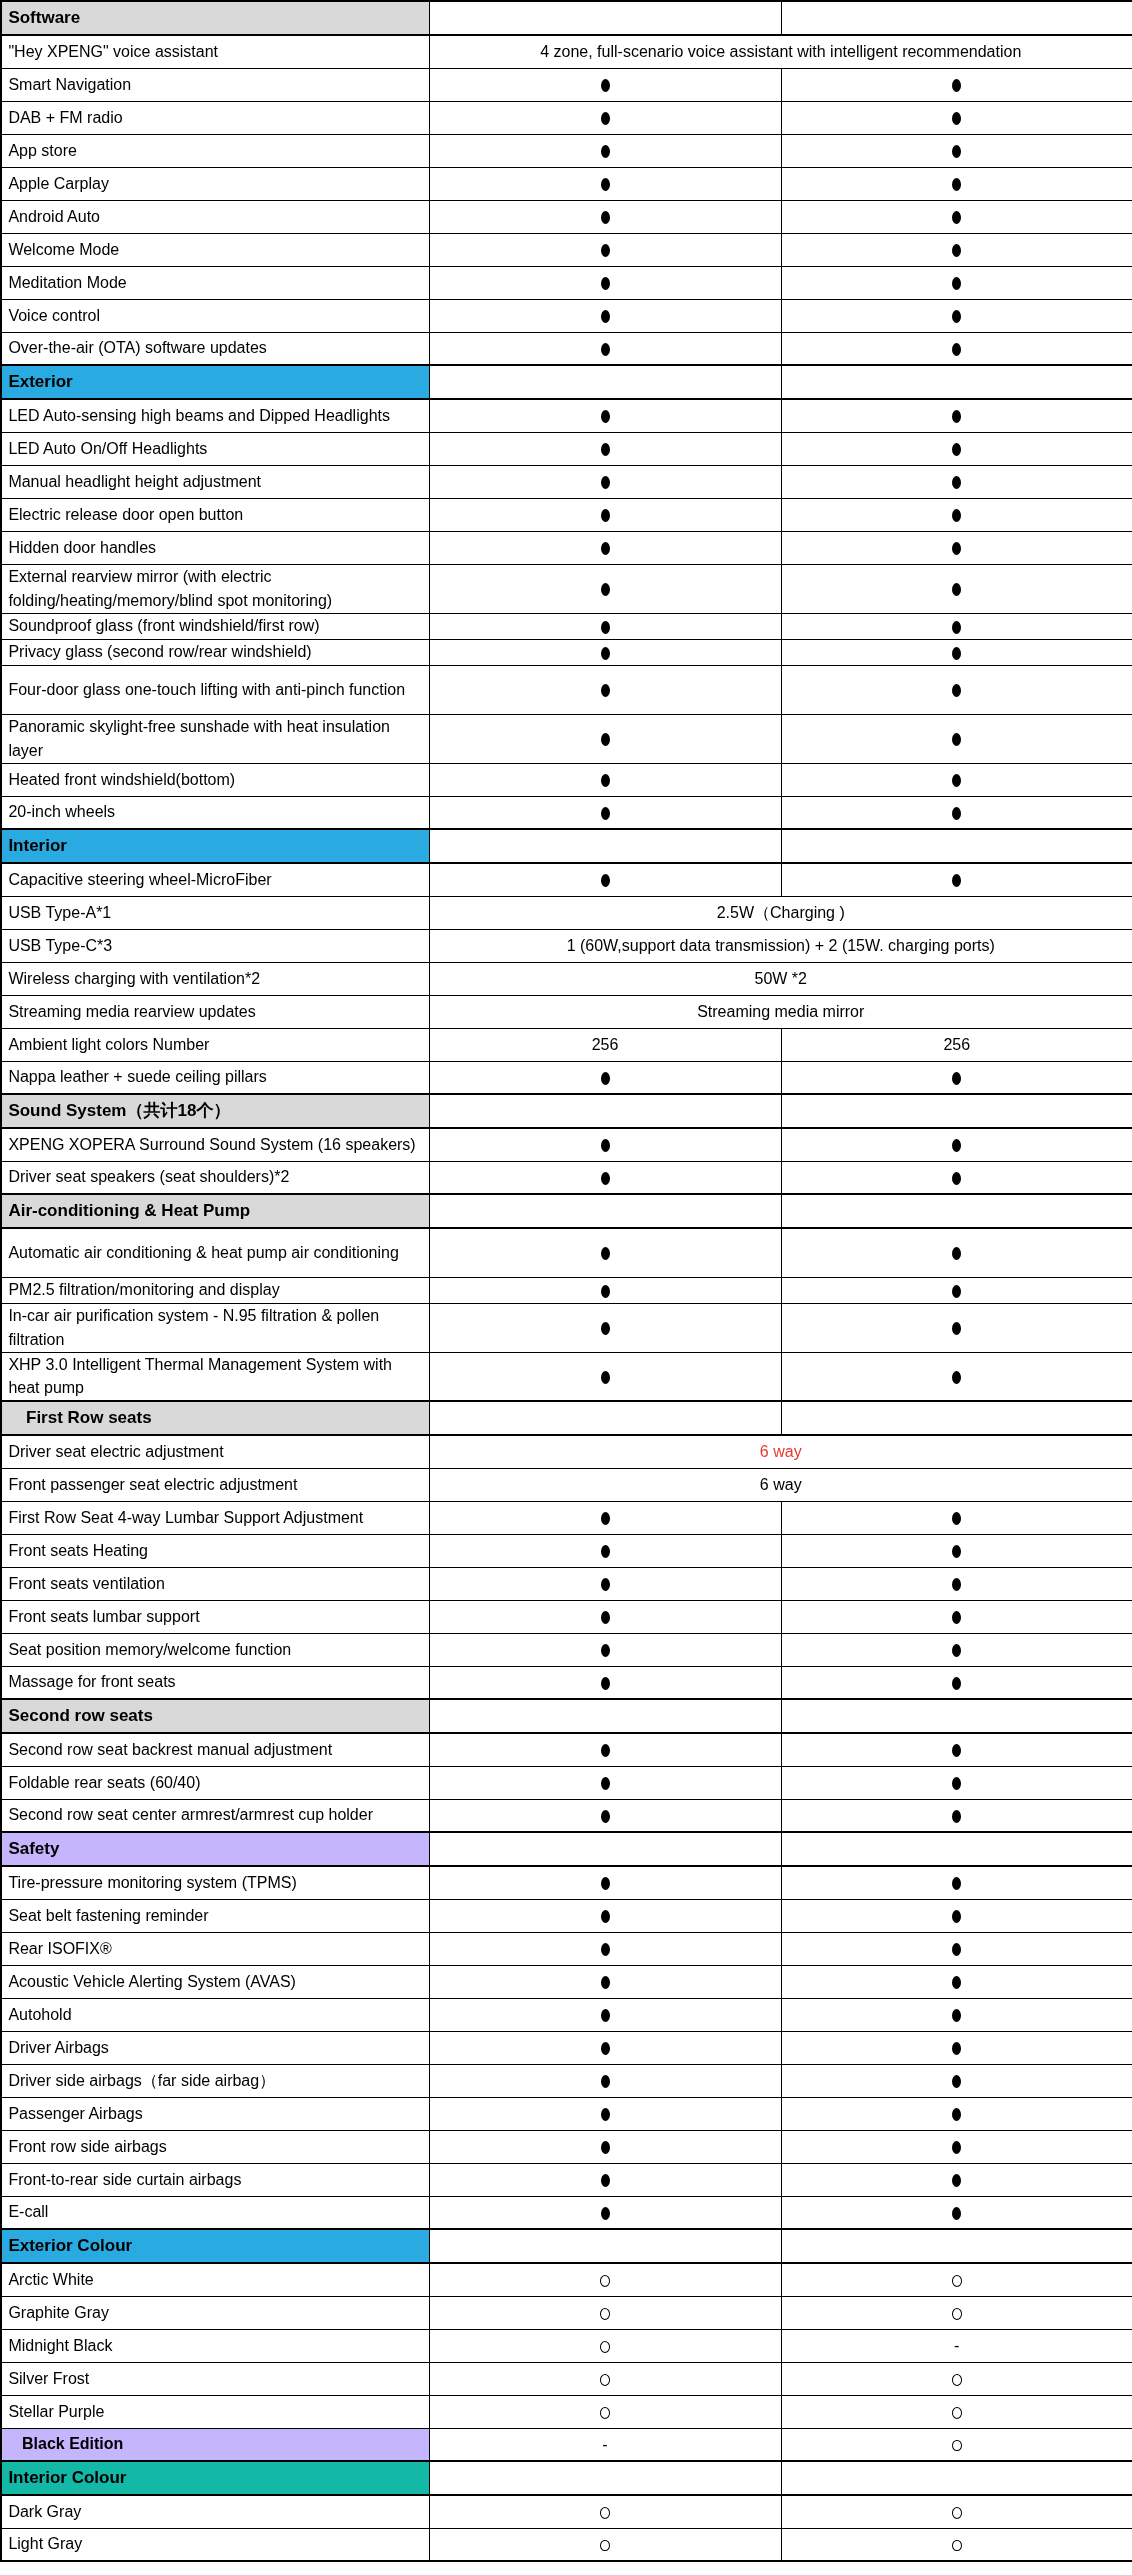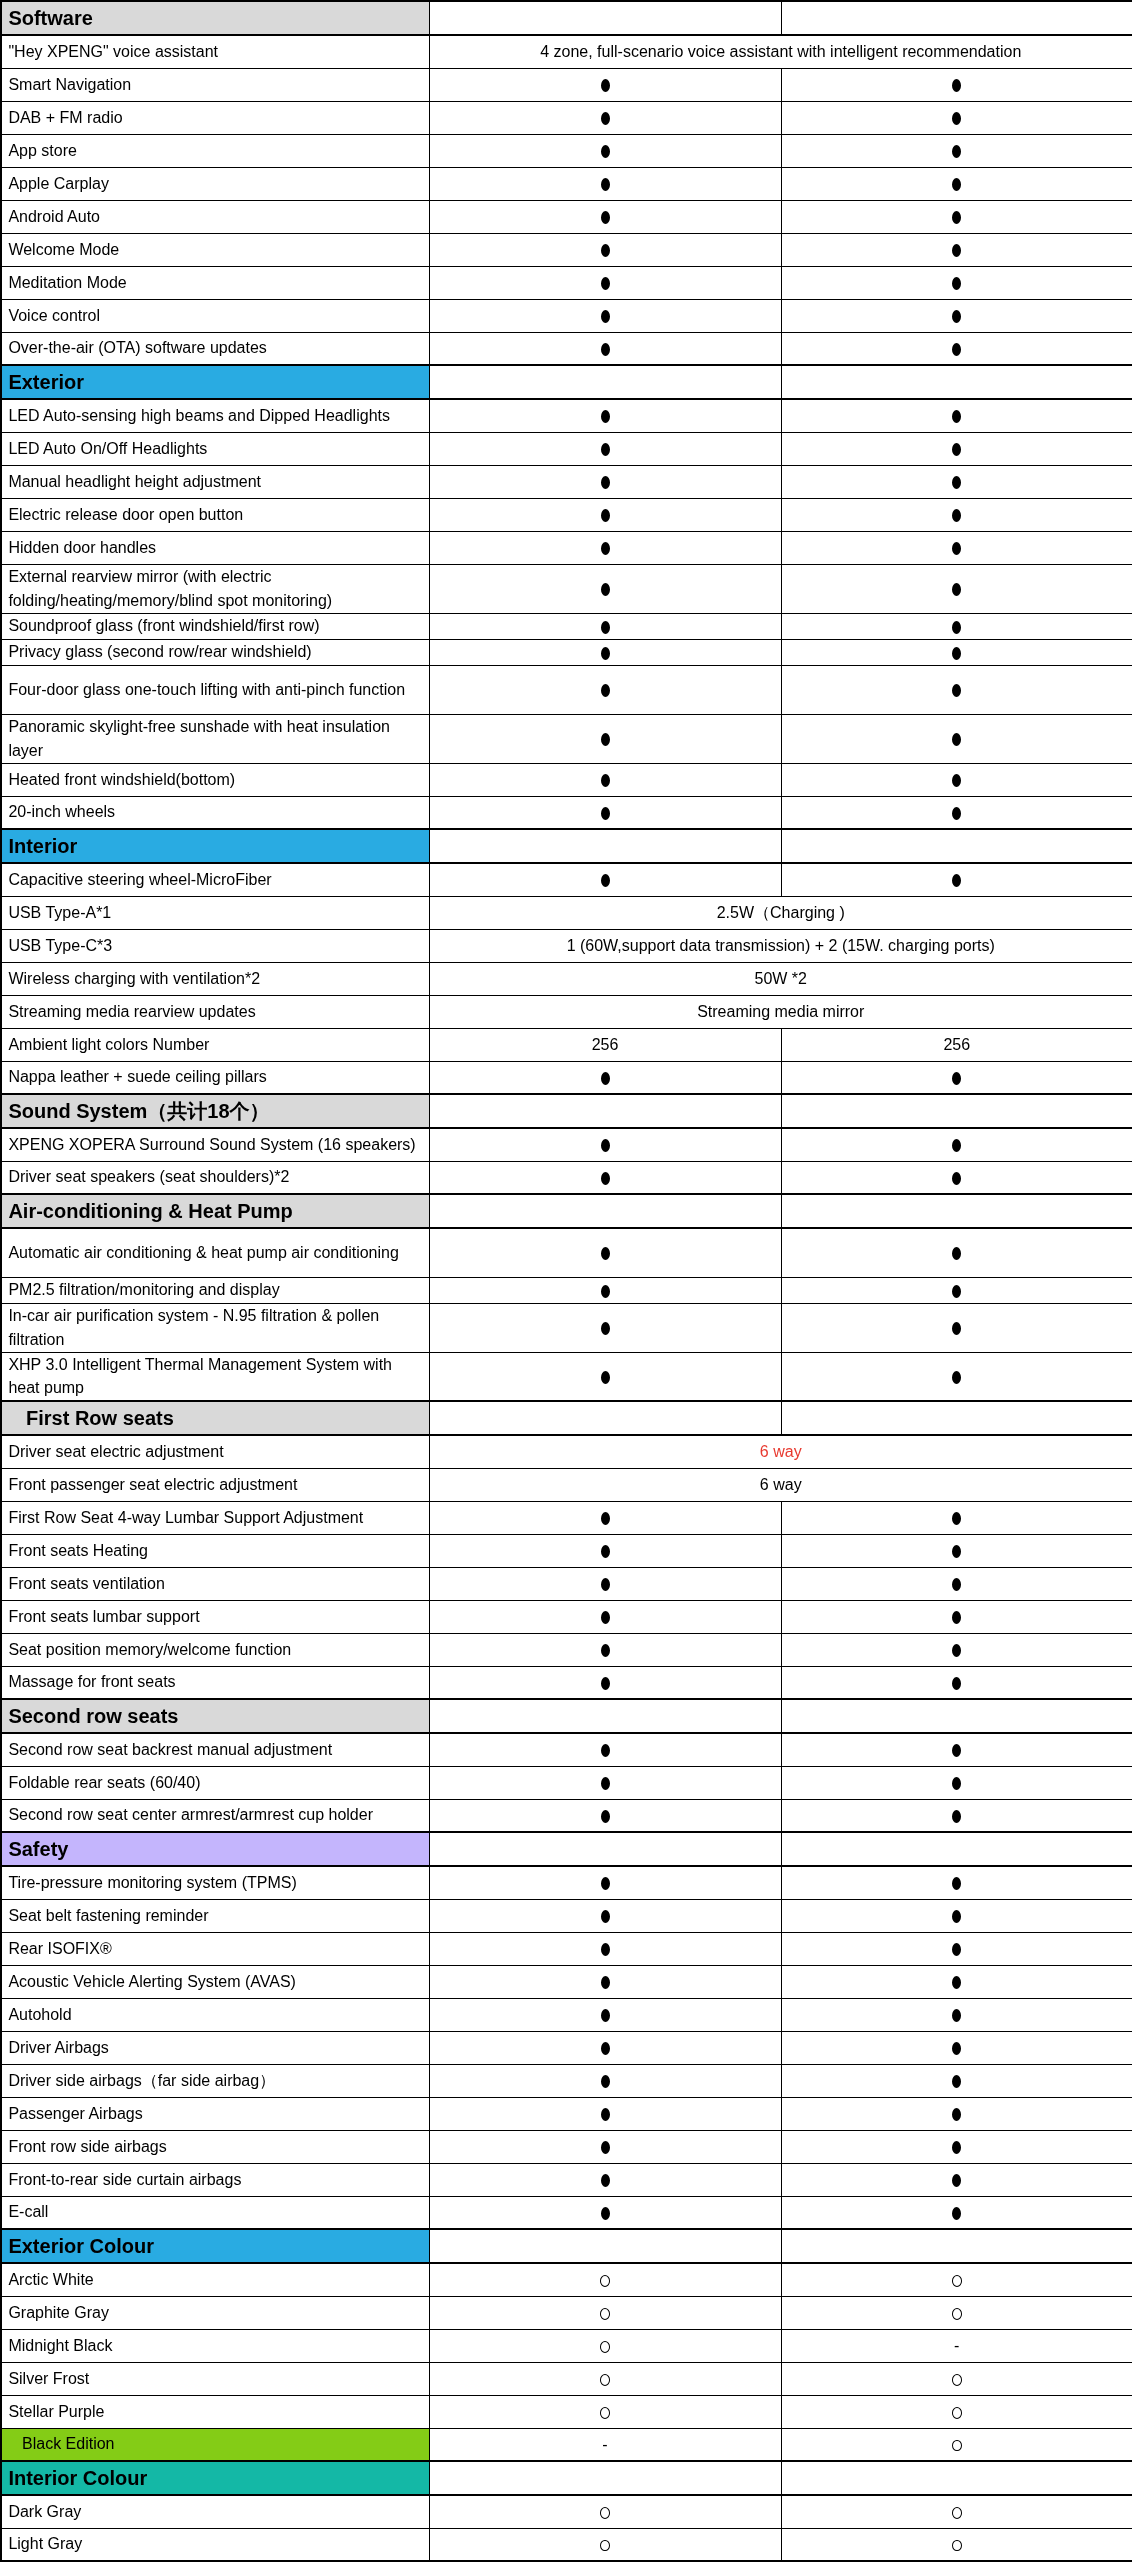--- a/index.html
+++ b/index.html
@@ -34,21 +34,21 @@
 
   td.label {
     text-align: left;
     padding-left: 6.4px;
     padding-right: 3.2px;
     font-size: 16px;
     white-space: nowrap;
     line-height: 1.25;
   }
   tr.t2 td.label { white-space: normal; line-height: 1.45; }
-  td.label.sec { font-weight: bold; font-size: 20px; }
+  td.label.sec { font-weight: bold; font-size: 17px; }
 
   td.val {
     text-align: center;
     font-size: 16px;
     line-height: 1.2;
   }
   span.dot {
     display: inline-block;
     width: 9px;
     height: 13px;
@@ -424,21 +424,21 @@
           <td class="label">Silver Frost</td>
           <td class="val"><span class="circle"></span></td>
           <td class="val"><span class="circle"></span></td>
         </tr>
         <tr class="feature">
           <td class="label">Stellar Purple</td>
           <td class="val"><span class="circle"></span></td>
           <td class="val"><span class="circle"></span></td>
         </tr>
         <tr class="feature">
-          <td class="label" style="background: #84cc16; font-weight: normal; padding-left: 20px;">Black Edition</td>
+          <td class="label" style="background: #c4b5fd; font-weight: bold; padding-left: 20px;">Black Edition</td>
           <td class="val"><span class="dash">-</span></td>
           <td class="val"><span class="circle"></span></td>
         </tr>
         <tr class="section">
           <td class="label sec" style="background: #14b8a6;">Interior Colour</td>
           <td class="val"></td>
           <td class="val"></td>
         </tr>
         <tr class="feature">
           <td class="label">Dark Gray</td>

